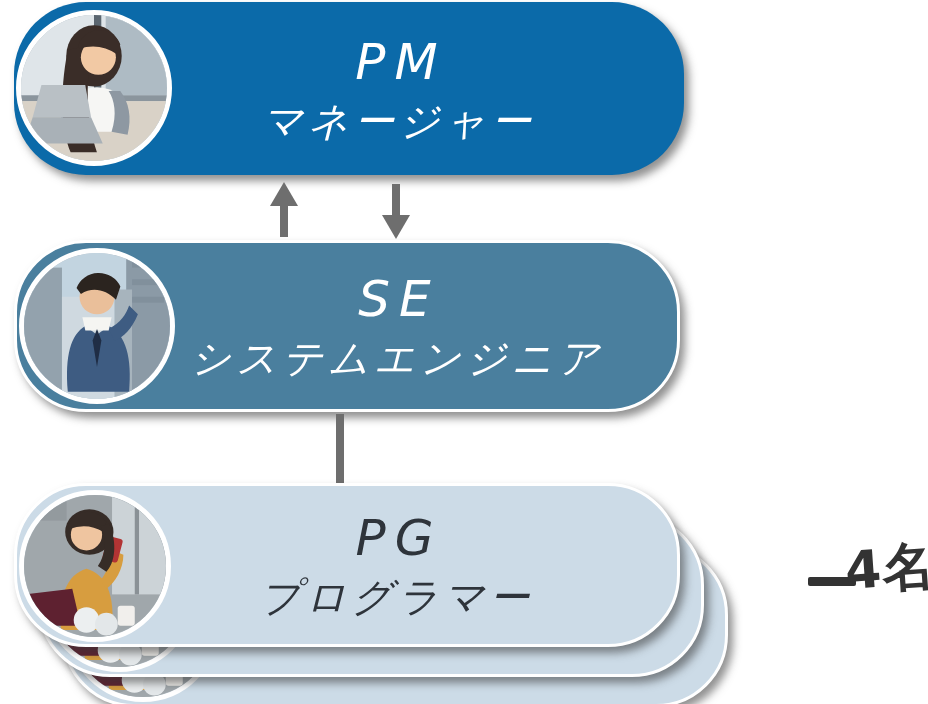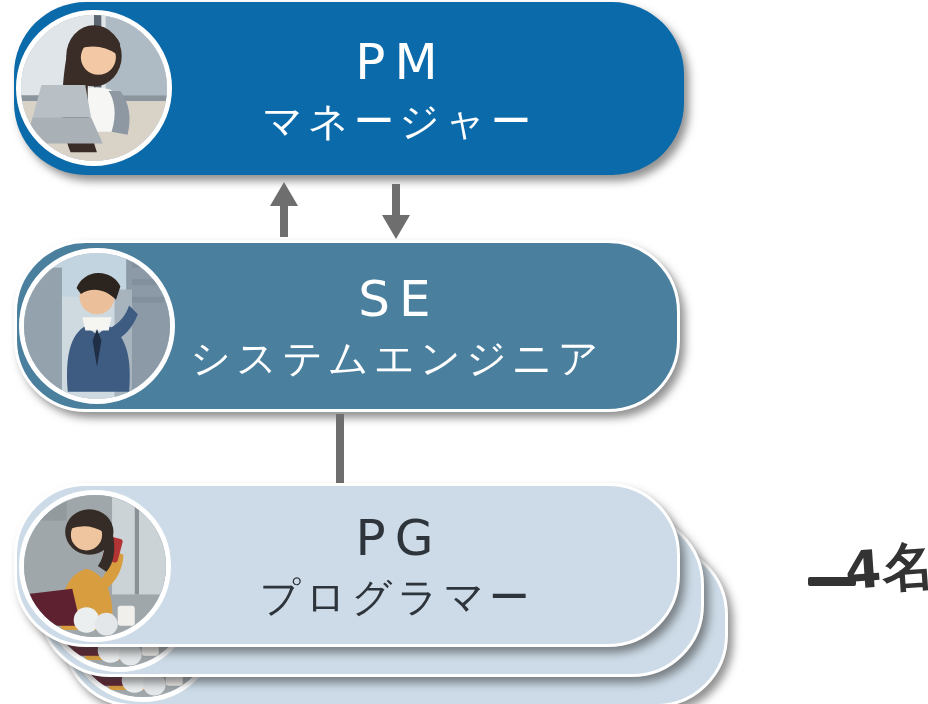--- a/index.html
+++ b/index.html
@@ -4,20 +4,21 @@
 <style>
   html,body{margin:0;padding:0;background:#ffffff;}
   .stage{
     position:relative;width:928px;height:704px;background:#ffffff;
     overflow:hidden;font-family:"DejaVu Sans","Liberation Sans",sans-serif;
   }
   
   .card{
     position:absolute;border-radius:72px;box-sizing:border-box;
     box-shadow:5px 6px 9px rgba(55,55,55,.55);
+    font-style:italic;
   }
   .card-pm{left:14px;top:2px;width:670px;height:173px;background:#0b6aa9;}
   .card-se{left:14px;top:240px;width:666px;height:172px;background:#4a7f9e;border:3px solid #ffffff;}
   .card-pg{width:666px;height:164px;background:#ccdbe7;border:3px solid #ffffff;}
   .pg-front{left:14px;top:483px;z-index:6;}
   .pg-middle{left:38px;top:513px;z-index:5;}
   .pg-back{left:62px;top:543px;z-index:4;}
   
   .avatar{
     position:absolute;left:2px;top:8px;width:156px;height:156px;border-radius:50%;

